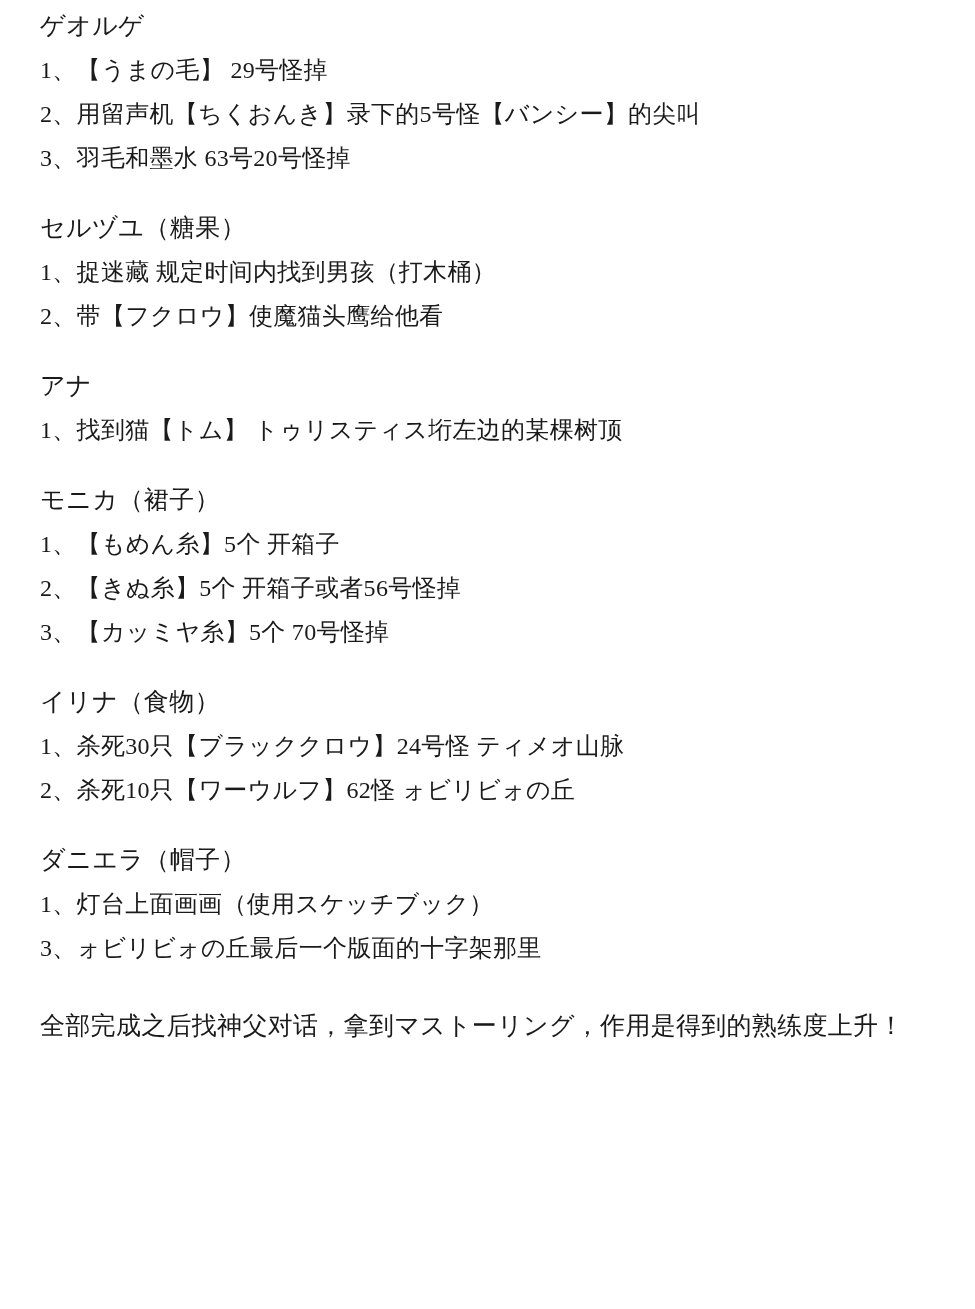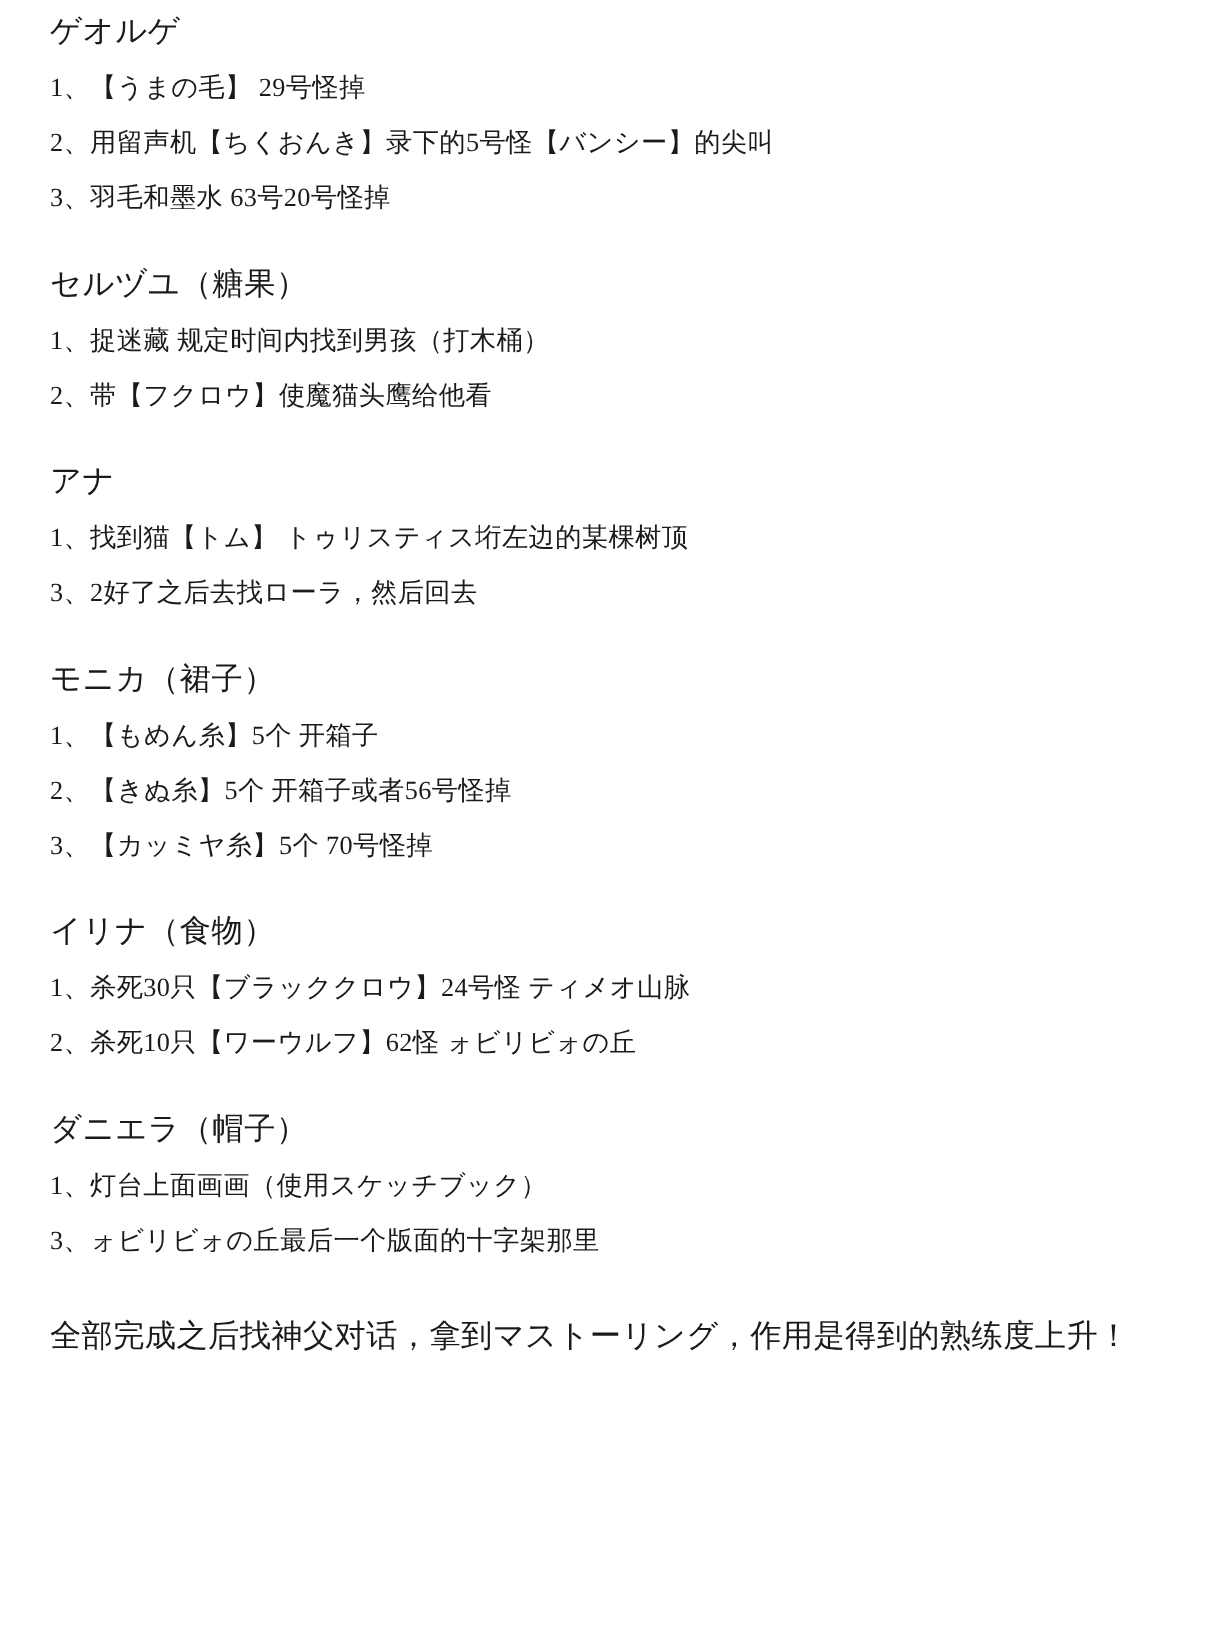--- a/index.html
+++ b/index.html
@@ -23,21 +23,21 @@
   .section {
     margin-bottom: 26px;
   }
   .section-title {
     font-size: 25px;
     line-height: 44px;
     letter-spacing: 0.5px;
     white-space: nowrap;
   }
   .line {
-    font-size: 21px;
+    font-size: 24px;
     line-height: 44px;
     letter-spacing: 0.3px;
     white-space: nowrap;
   }
   .footer {
     font-size: 25px;
     line-height: 44px;
     letter-spacing: 0.3px;
     white-space: nowrap;
     margin-top: 34px;
@@ -57,21 +57,20 @@
 
   <div class="section">
     <div class="section-title">セルヅユ（糖果）</div>
     <div class="line">1、捉迷藏 规定时间内找到男孩（打木桶）</div>
     <div class="line">2、带【フクロウ】使魔猫头鹰给他看</div>
   </div>
 
   <div class="section">
     <div class="section-title">アナ</div>
     <div class="line">1、找到猫【トム】 トゥリスティス垳左边的某棵树顶</div>
-    <div class="line">3、2好了之后去找ローラ，然后回去</div>
   </div>
 
   <div class="section">
     <div class="section-title">モニカ（裙子）</div>
     <div class="line">1、【もめん糸】5个 开箱子</div>
     <div class="line">2、【きぬ糸】5个 开箱子或者56号怪掉</div>
     <div class="line">3、【カッミヤ糸】5个 70号怪掉</div>
   </div>
 
   <div class="section">

